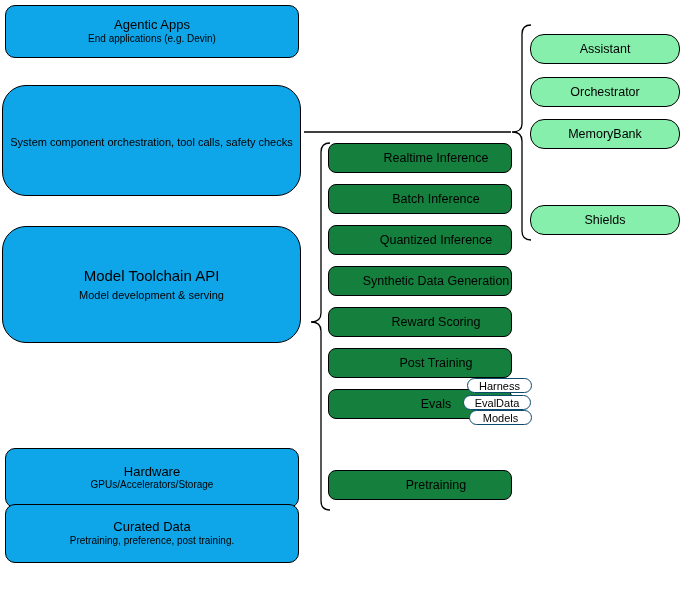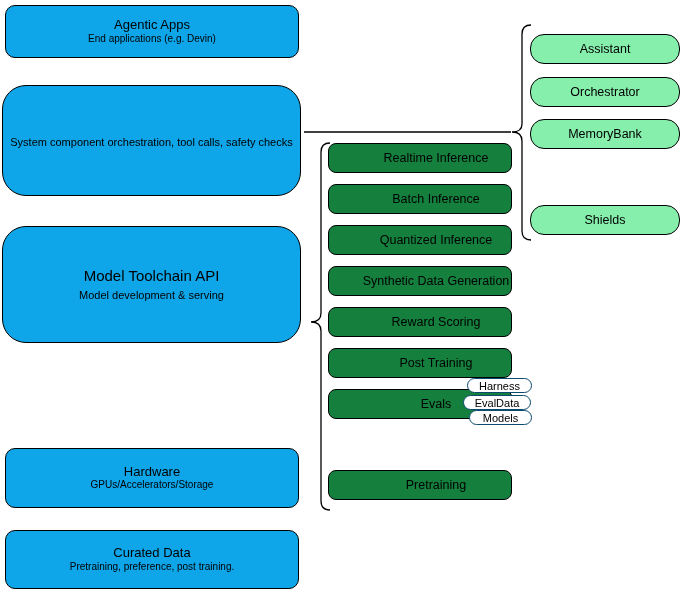--- a/index.html
+++ b/index.html
@@ -61,21 +61,21 @@
     <div class="title-lg">Model Toolchain API</div>
     <div class="subtitle-lg">Model development &amp; serving</div>
   </div>
 
 
   <div class="box round-sm" style="left:5px;top:448px;width:294px;height:60px;">
     <div class="title-sm">Hardware</div>
     <div class="subtitle-sm">GPUs/Accelerators/Storage</div>
   </div>
 
-  <div class="box round-sm" style="left:5px;top:530px;width:294px;height:59px;">
+  <div class="box round-sm" style="left:5px;top:504px;width:294px;height:59px;">
     <div class="title-sm">Curated Data</div>
     <div class="subtitle-sm">Pretraining, preference, post training.</div>
   </div>
 
   <div class="mbox" style="top:143px;">Realtime Inference</div>
   <div class="mbox" style="top:184px;">Batch Inference</div>
   <div class="mbox" style="top:225px;">Quantized Inference</div>
   <div class="mbox" style="top:307px;">Reward Scoring</div>
   <div class="mbox" style="top:266px;">Synthetic Data Generation</div>
   <div class="mbox" style="top:348px;">Post Training</div>

